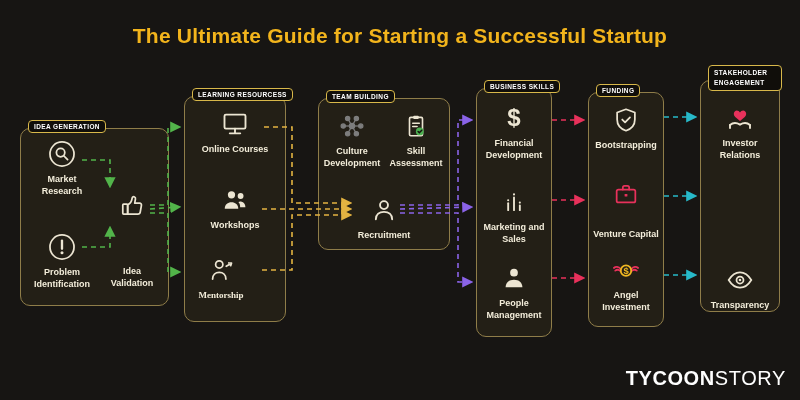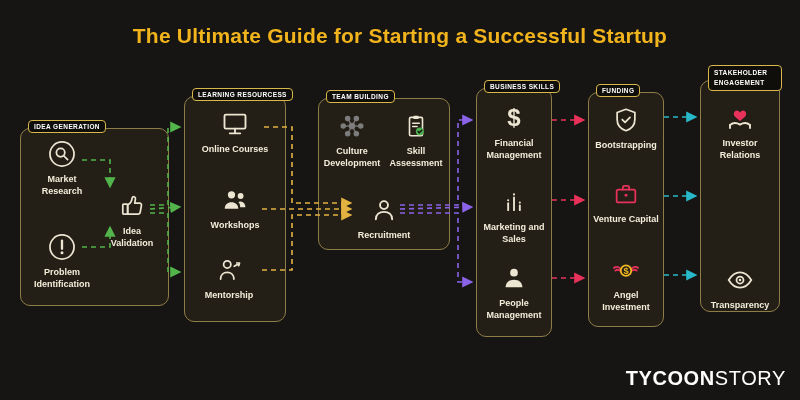--- a/index.html
+++ b/index.html
@@ -43,21 +43,21 @@
     <div class="item" style="left:6px;top:103px;width:70px;">
       <span class="icon">
         <svg width="28" height="28" viewBox="0 0 24 24" fill="none" stroke="#ece5d2" stroke-width="1.5" stroke-linecap="round">
           <circle cx="12" cy="12" r="10.3"></circle>
             <line x1="12" y1="6.5" x2="12" y2="13.5" stroke-width="2"></line>
           <circle cx="12" cy="17" r="1.3" fill="#ece5d2" stroke="none"></circle>
           </svg>
       </span>
       <span class="ilabel">Problem Identification</span>
     </div>
-    <div class="item" style="left:80px;top:62px;width:62px;">
+    <div class="item" style="left:80px;top:62px;width:62px;gap:40px;">
       <span class="icon">
         <svg width="26" height="26" viewBox="0 0 24 24" fill="none" stroke="#ece5d2" stroke-width="1.6" stroke-linejoin="round">
           <path d="M8 10.8 C10 10 11.7 7.6 12.1 4.9 C12.25 3.9 13.1 3.2 14 3.5 C14.9 3.8 15.4 4.6 15.2 5.5 L14.5 9.3 H19 C20.1 9.3 20.9 10.3 20.7 11.4 L19.6 17.7 C19.4 18.8 18.5 19.6 17.4 19.6 H8 Z"></path>
           <rect x="3.5" y="10.3" width="4.5" height="9.3" rx="0.8"></rect>
           </svg>
       </span>
       <span class="ilabel">Idea Validation</span>
     </div>
   </div>
 
@@ -77,21 +77,21 @@
       <span class="icon">
         <svg width="30" height="28" viewBox="0 0 24 24" fill="#ece5d2">
           <circle cx="9" cy="7.6" r="3.1"></circle>
           <path d="M3.2 19.5 C3.2 15.9 5.8 13.9 9 13.9 C12.2 13.9 14.8 15.9 14.8 19.5 Z"></path>
           <circle cx="16.8" cy="8.6" r="2.5"></circle>
           <path d="M15.9 13.4 C18.6 13.2 20.9 15 20.9 18.2 L16.4 18.2 C16.4 16.3 15.9 14.6 14.9 13.8 Z"></path>
           </svg>
       </span>
       <span class="ilabel">Workshops</span>
     </div>
-    <div class="item" style="left:9px;top:158px;width:70px;">
+    <div class="item" style="left:1px;top:158px;width:70px;font-family:Liberation Serif, serif;">
       <span class="icon">
         <svg width="28" height="28" viewBox="0 0 24 24" fill="none" stroke="#ece5d2" stroke-width="1.5" stroke-linecap="round">
           <circle cx="10.5" cy="7.2" r="3.1"></circle>
           <path d="M4.8 19.8 C4.8 16.1 7.3 14 10.5 14 C13.7 14 16.2 16.1 16.2 19.8"></path>
           <path d="M16.5 8.8 L21 6.2 M21 6.2 L18.7 6 M21 6.2 L20.3 8.3"></path>
           </svg>
       </span>
       <span class="ilabel">Mentorship</span>
     </div>
   </div>
@@ -141,21 +141,21 @@
       <span class="ilabel">Recruitment</span>
     </div>
   </div>
 
   <div class="panel" style="left:476px;top:88px;width:74px;height:247px;">
     <div class="chip">BUSINESS SKILLS</div>
     <div class="item" style="left:2px;top:14px;width:70px;">
       <span class="icon">
           <span class="icon-dollar">$</span>
         </span>
-      <span class="ilabel">Financial Management</span>
+      <span class="ilabel">Financial Development</span>
     </div>
     <div class="item" style="left:2px;top:98px;width:70px;align-items:center;">
       <span class="icon">
         <svg width="28" height="28" viewBox="0 0 24 24" fill="none" stroke="#ece5d2" stroke-width="1.6" stroke-linecap="round">
           <line x1="7" y1="19" x2="7" y2="13"></line>
             <line x1="12" y1="19" x2="12" y2="8"></line>
           <line x1="17" y1="19" x2="17" y2="15"></line>
           <circle cx="7" cy="10.5" r="0.9" fill="#ece5d2" stroke="none"></circle>
           <circle cx="12" cy="5.5" r="0.9" fill="#ece5d2" stroke="none"></circle>
           <circle cx="17" cy="12.5" r="0.9" fill="#ece5d2" stroke="none"></circle>
@@ -178,21 +178,21 @@
     <div class="chip">FUNDING</div>
     <div class="item" style="left:2px;top:12px;width:70px;justify-content:flex-end;">
       <span class="icon">
         <svg width="28" height="28" viewBox="0 0 24 24" fill="none" stroke="#ece5d2" stroke-width="1.5" stroke-linejoin="round" stroke-linecap="round">
           <path d="M12 2.8 L19.6 5.6 V11.6 C19.6 16.4 16.5 19.7 12 21.2 C7.5 19.7 4.4 16.4 4.4 11.6 V5.6 Z"></path>
           <path d="M8.8 11.6 L11.2 14 L15.4 9.7"></path>
           </svg>
       </span>
       <span class="ilabel">Bootstrapping</span>
     </div>
-    <div class="item" style="left:2px;top:86px;width:70px;">
+    <div class="item" style="left:2px;top:86px;width:70px;gap:15px;">
       <span class="icon">
         <svg width="28" height="28" viewBox="0 0 24 24" fill="none" stroke="#e8315b" stroke-width="1.5" stroke-linecap="round">
           <rect x="4" y="8.2" width="16" height="11" rx="1.5"></rect>
           <path d="M9.3 8.2 V6.4 C9.3 5.6 9.9 5 10.7 5 H13.3 C14.1 5 14.7 5.6 14.7 6.4 V8.2"></path>
           <rect x="10.8" y="12" width="2.4" height="2.2" rx="0.5" fill="#e8315b" stroke="none"></rect>
           </svg>
       </span>
       <span class="ilabel">Venture Capital</span>
     </div>
     <div class="item" style="left:2px;top:162px;width:70px;">

